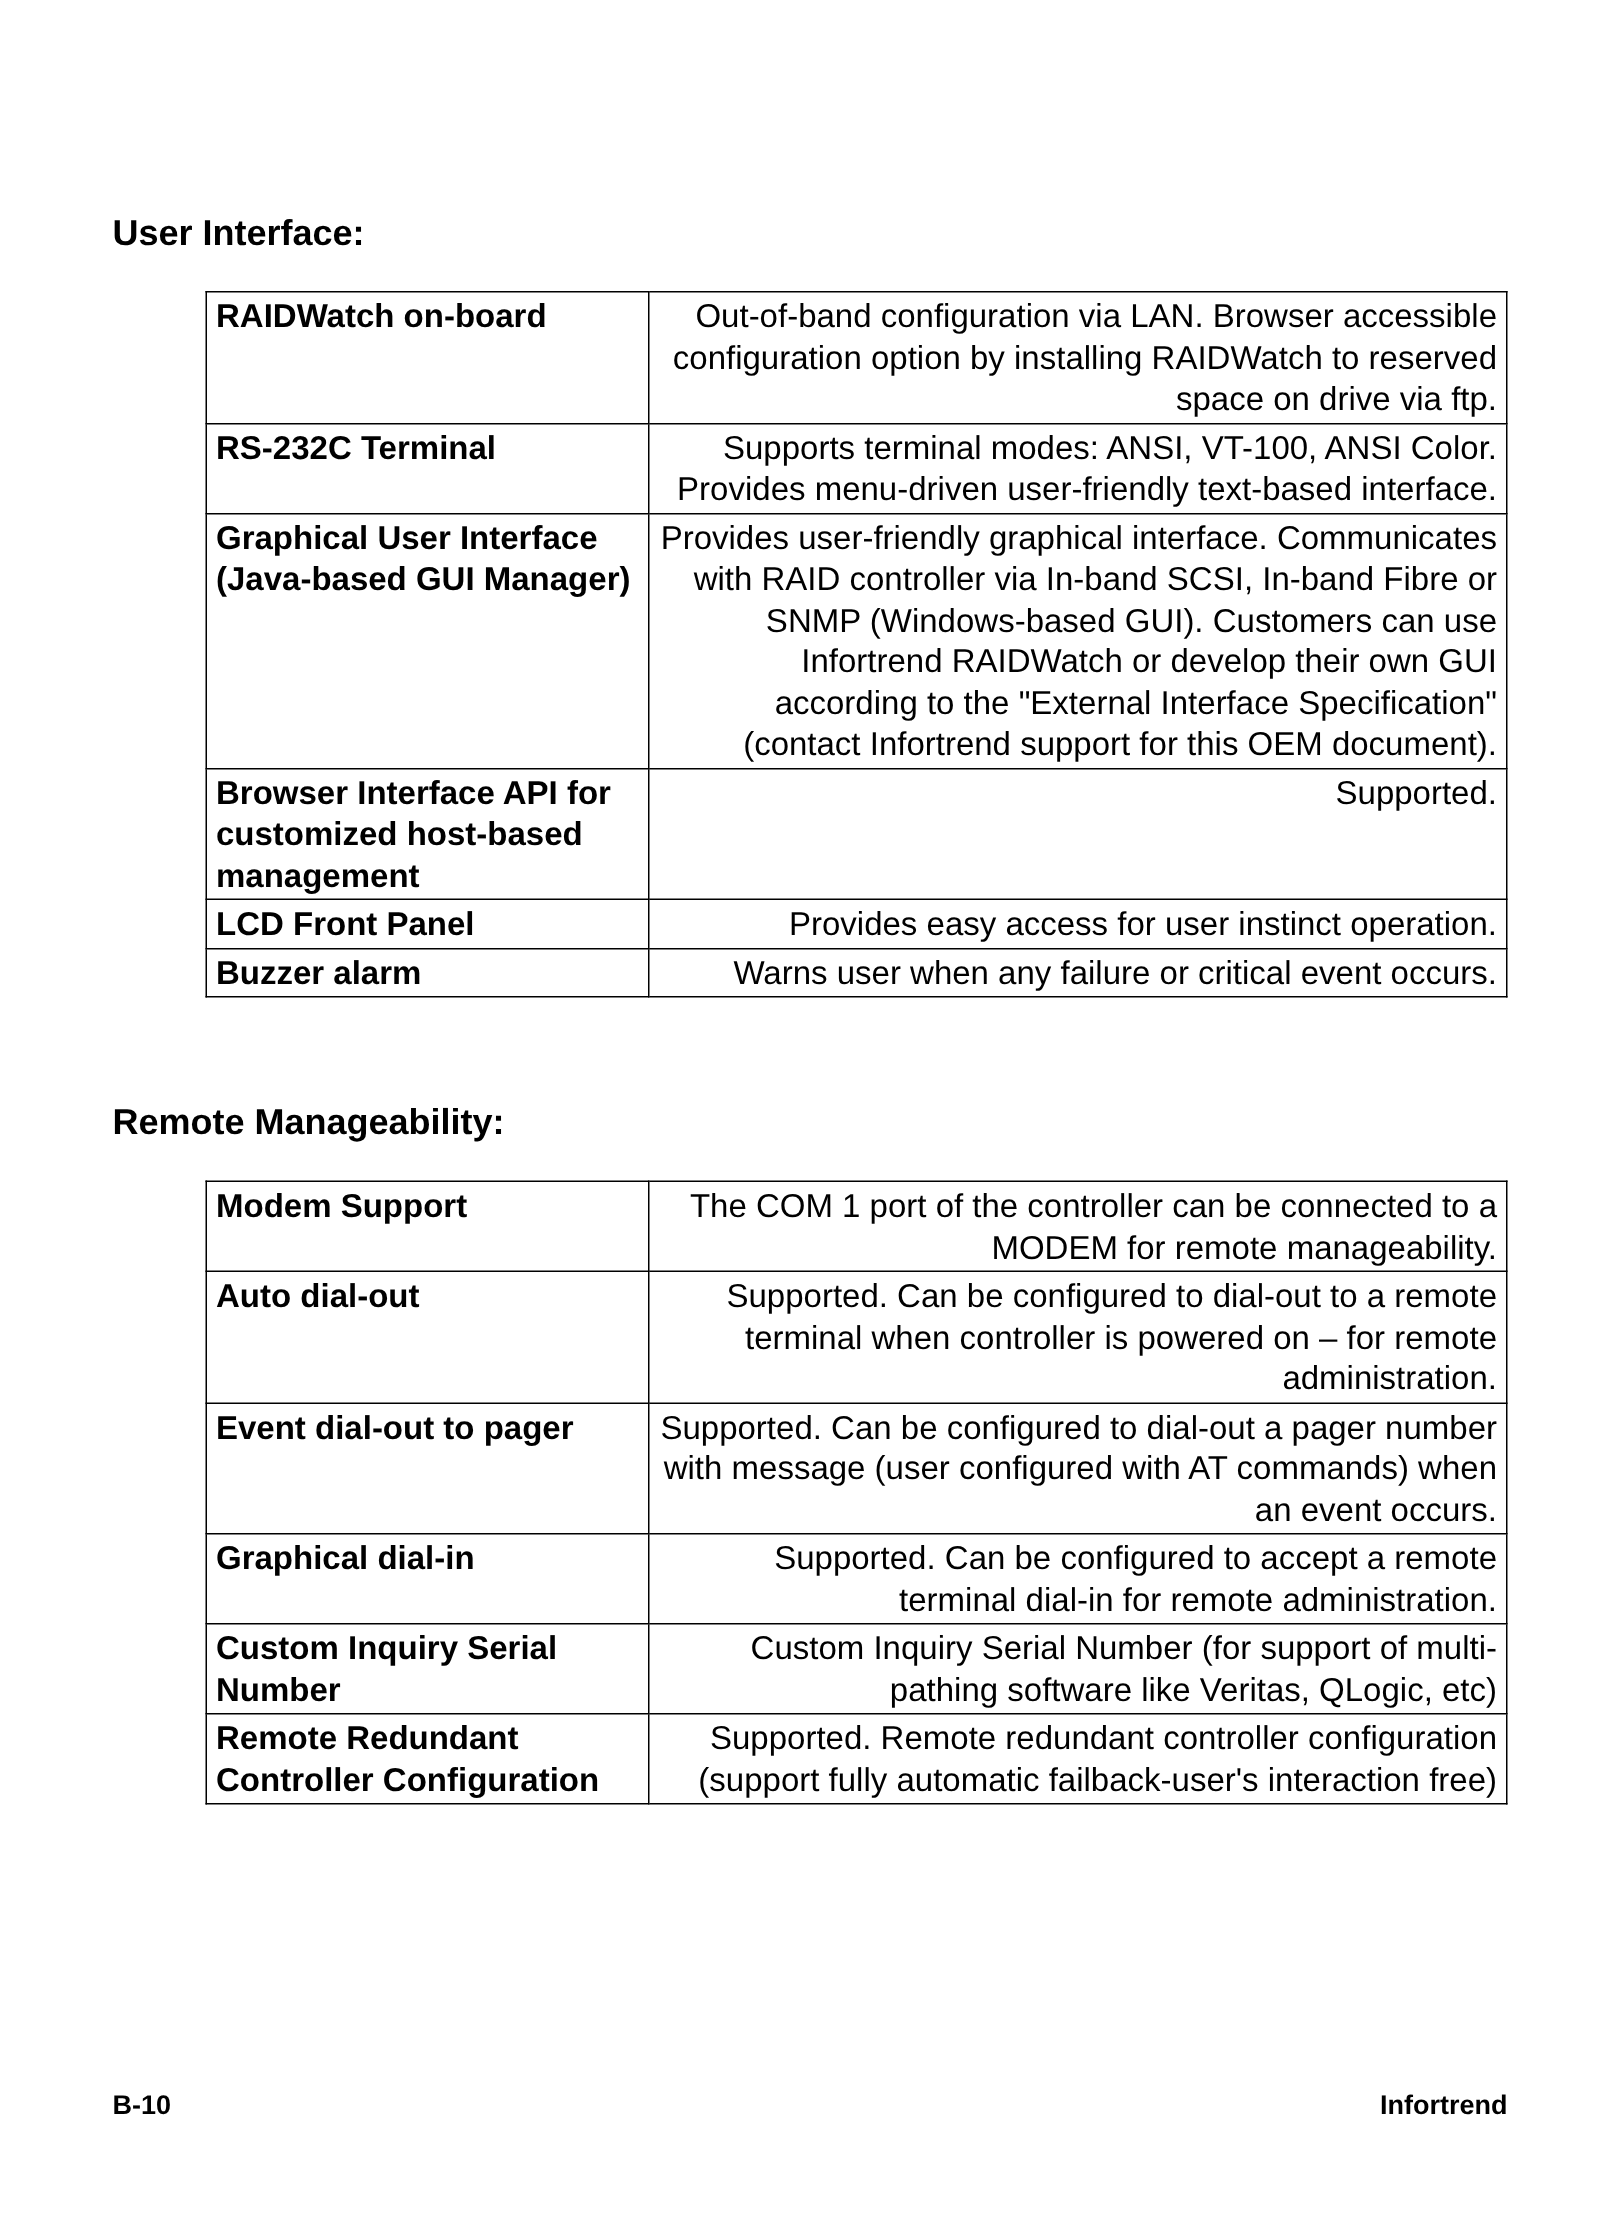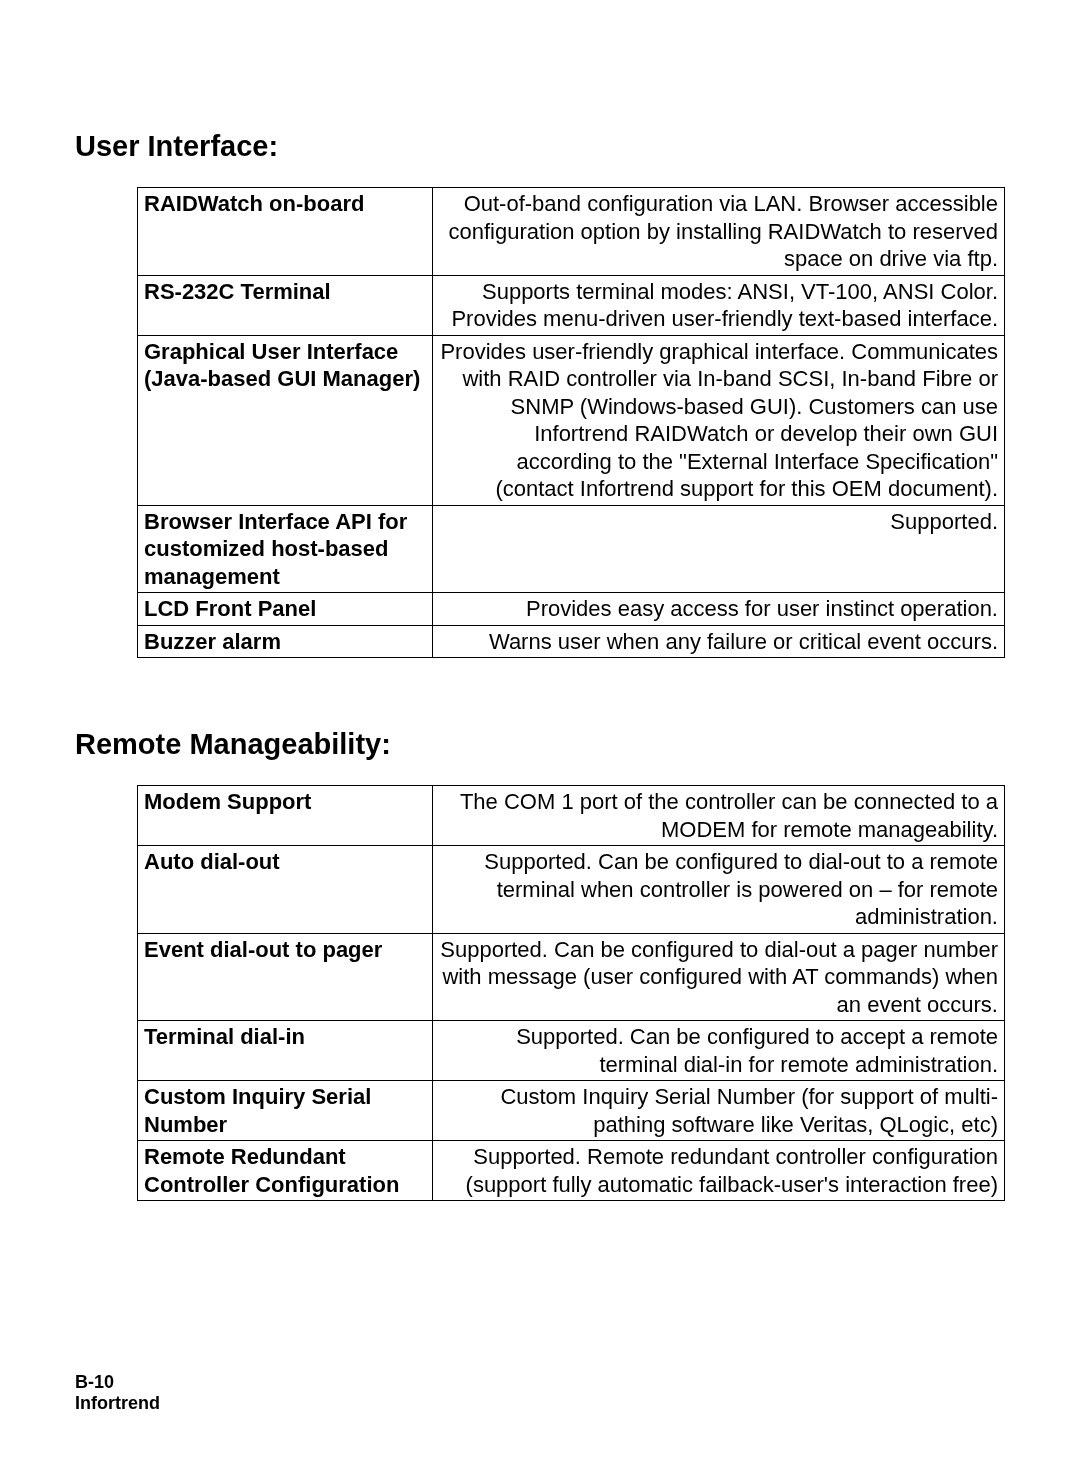--- a/index.html
+++ b/index.html
@@ -5,23 +5,24 @@
     * { margin: 0; padding: 0; box-sizing: border-box; }
     body {
       font-family: Arial, Helvetica, sans-serif;
       background: #fff;
       width: 1080px;
       height: 1476px;
       padding: 130px 75px 60px 75px;
       position: relative;
     }
     h2 {
-      font-size: 29px;
+      font-size: 24px;
       font-weight: bold;
       margin-bottom: 24px;
+      margin-top: 12px;
     }
     .section {
       margin-bottom: 70px;
     }
     table {
       width: 100%;
       border-collapse: collapse;
       margin-left: 62px;
       width: calc(100% - 62px);
     }
@@ -44,21 +45,20 @@
     .footer {
       position: absolute;
       bottom: 62px;
       left: 75px;
       right: 75px;
       display: flex;
       justify-content: space-between;
       font-weight: bold;
       font-size: 18px;
       border-top: none;
-      flex-direction: column;
     }
   </style>
 </head>
 <body>
 
 <div class="section">
   <h2>User Interface:</h2>
   <table>
     <tbody>
         <tr>
@@ -99,21 +99,21 @@
     </tr>
     <tr>
       <td class="label">Auto dial-out</td>
       <td class="value">Supported.  Can be configured to dial-out to a remote terminal when controller is powered on – for remote administration.</td>
     </tr>
     <tr>
       <td class="label">Event dial-out to pager</td>
       <td class="value">Supported.  Can be configured to dial-out a pager number with message (user configured with AT commands) when an event occurs.</td>
     </tr>
     <tr>
-      <td class="label">Terminal dial-in</td>
+      <td class="label">Graphical dial-in</td>
       <td class="value">Supported.  Can be configured to accept a remote terminal dial-in for remote administration.</td>
     </tr>
     <tr>
       <td class="label">Custom Inquiry Serial Number</td>
       <td class="value">Custom Inquiry Serial Number (for support of multi-pathing software like Veritas, QLogic, etc)</td>
     </tr>
     <tr>
       <td class="label">Remote Redundant Controller Configuration</td>
       <td class="value">Supported.  Remote redundant controller configuration (support fully automatic failback-user's interaction free)</td>
     </tr>

